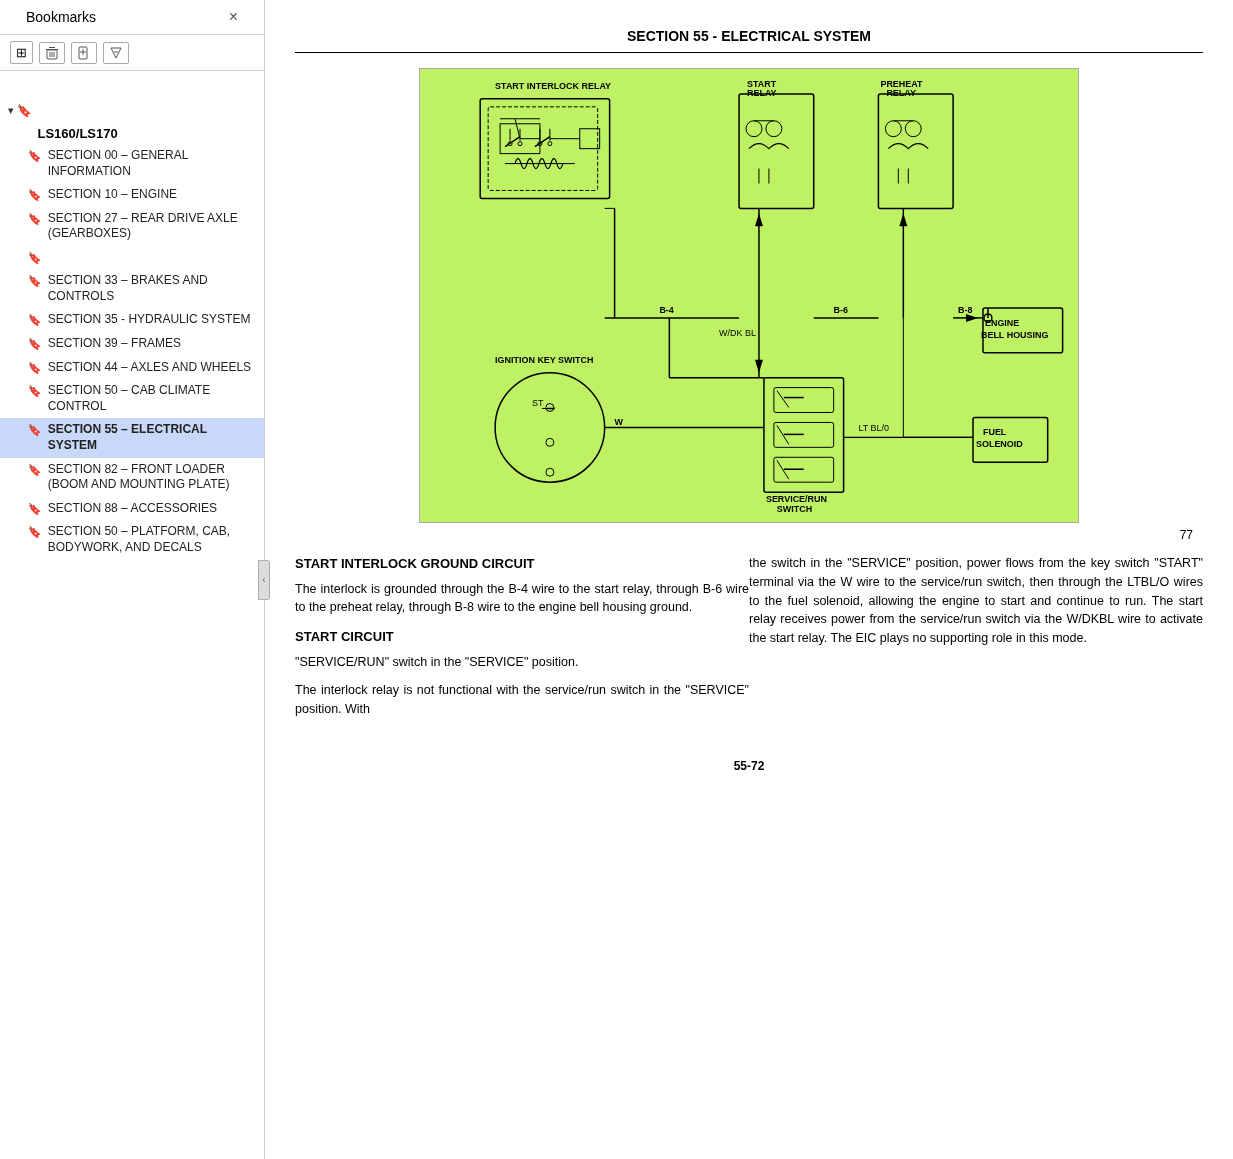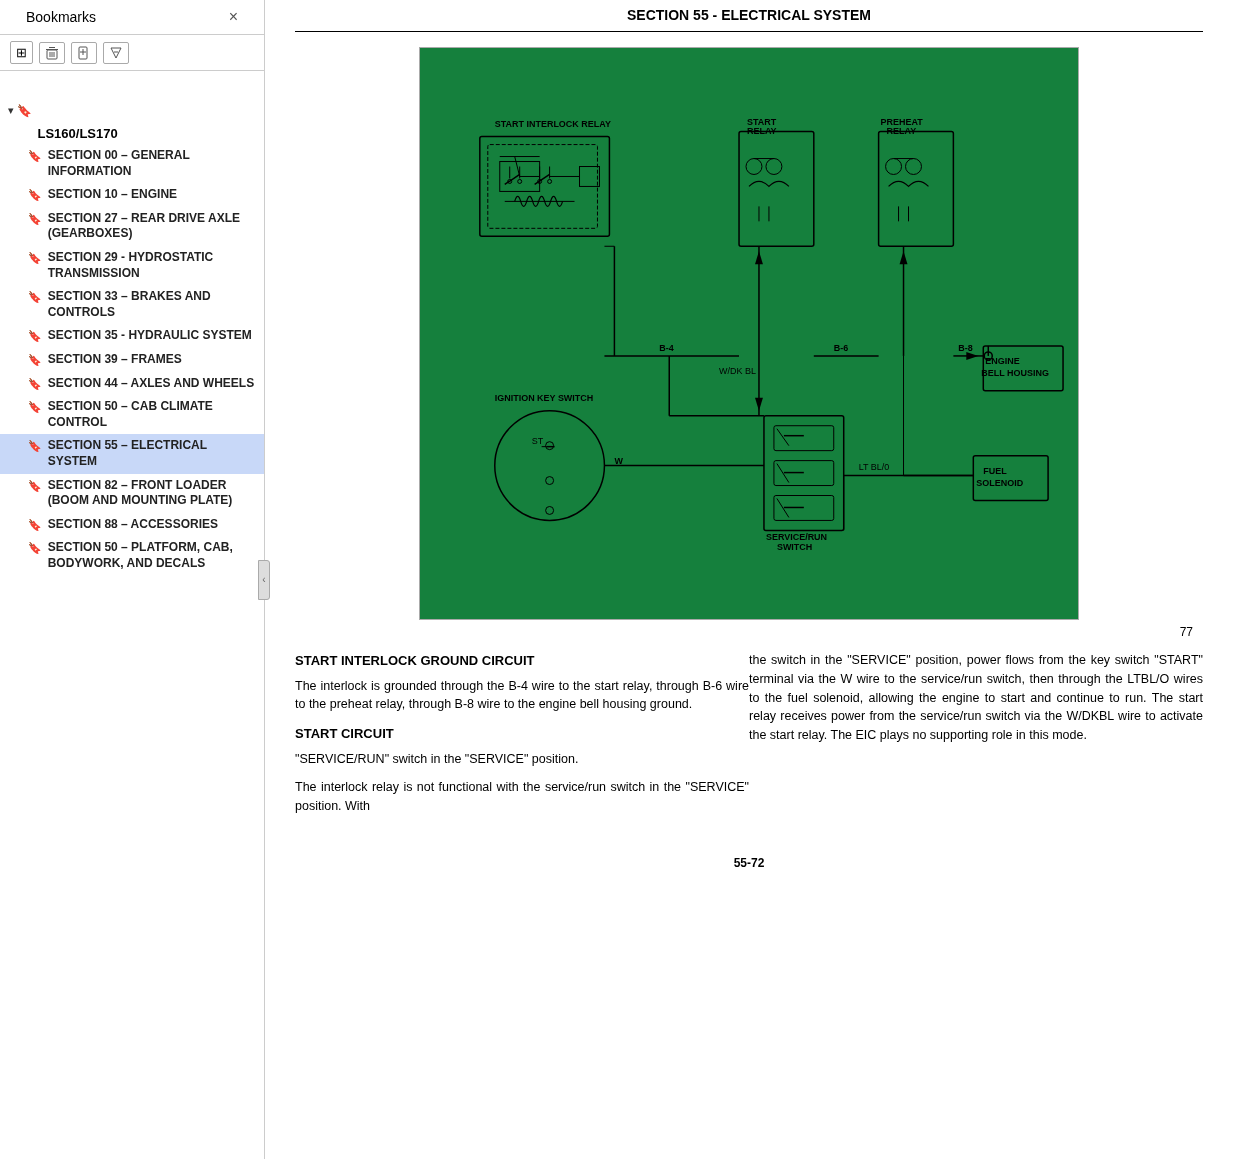--- a/index.html
+++ b/index.html
@@ -76,21 +76,21 @@
       line-height: 1.3;
     }
     .bm-item.active { background: #c8d8f8; font-weight: bold; }
     .bm-icon-small {
       color: #555;
       margin-right: 6px;
       font-size: 11px;
       margin-top: 1px;
       flex-shrink: 0;
     }
-    .bm-text { flex: 1; font-weight: bold; }
+    .bm-text { flex: 1; }
 
     
     #collapse-handle {
       position: absolute;
       left: 258px;
       top: 50%;
       transform: translateY(-50%);
       width: 12px;
       height: 40px;
       background: #ddd;
@@ -102,39 +102,39 @@
       justify-content: center;
       font-size: 10px;
       color: #666;
       z-index: 10;
     }
 
     
     #main-content {
       flex: 1;
       overflow-y: auto;
-      padding: 7px 30px;
+      padding: 28px 30px;
       position: relative;
     }
     #page-title {
       text-align: center;
       font-size: 14px;
       font-weight: bold;
       margin-bottom: 15px;
       border-bottom: 1px solid #000;
       padding-bottom: 8px;
     }
 
     
     #circuit-diagram {
       border: 1px solid #aaa;
-      background: #15803d;
+      background: #bef264;
       margin: 0 auto 5px auto;
       width: 660px;
-      height: 573px;
+      height: 455px;
       position: relative;
       overflow: hidden;
     }
 
     .page-num-right {
       text-align: right;
       font-size: 12px;
       margin-bottom: 10px;
       padding-right: 0;
     }
@@ -207,21 +207,20 @@
         <div class="bm-item">
       <span class="bm-icon-small">🔖</span>
       <span class="bm-text">SECTION 10 – ENGINE</span>
     </div>
         <div class="bm-item">
       <span class="bm-icon-small">🔖</span>
       <span class="bm-text">SECTION 27 – REAR DRIVE AXLE (GEARBOXES)</span>
     </div>
         <div class="bm-item">
       <span class="bm-icon-small">🔖</span>
-      <span class="bm-text">SECTION 29 - HYDROSTATIC TRANSMISSION</span>
     </div>
         <div class="bm-item">
       <span class="bm-icon-small">🔖</span>
       <span class="bm-text">SECTION 33 – BRAKES AND CONTROLS</span>
     </div>
         <div class="bm-item">
       <span class="bm-icon-small">🔖</span>
       <span class="bm-text">SECTION 35 - HYDRAULIC SYSTEM</span>
     </div>
         <div class="bm-item">

